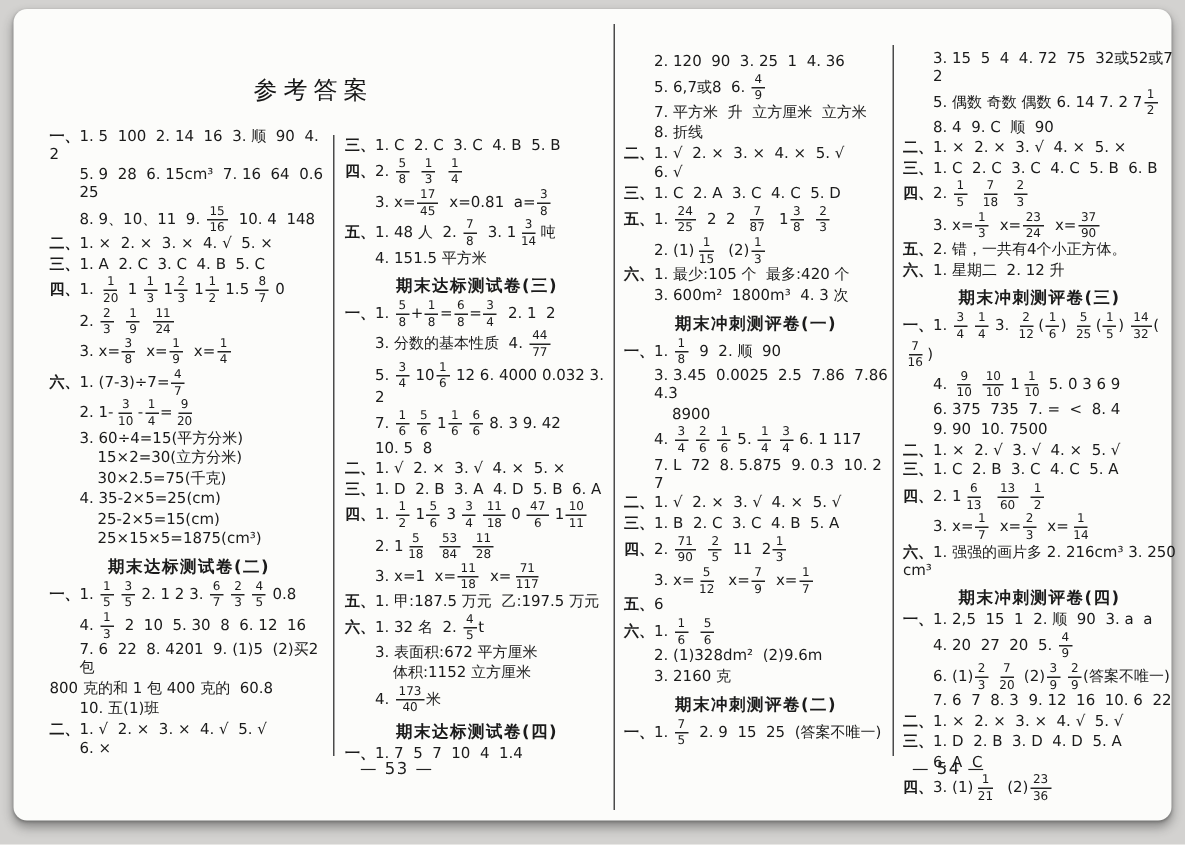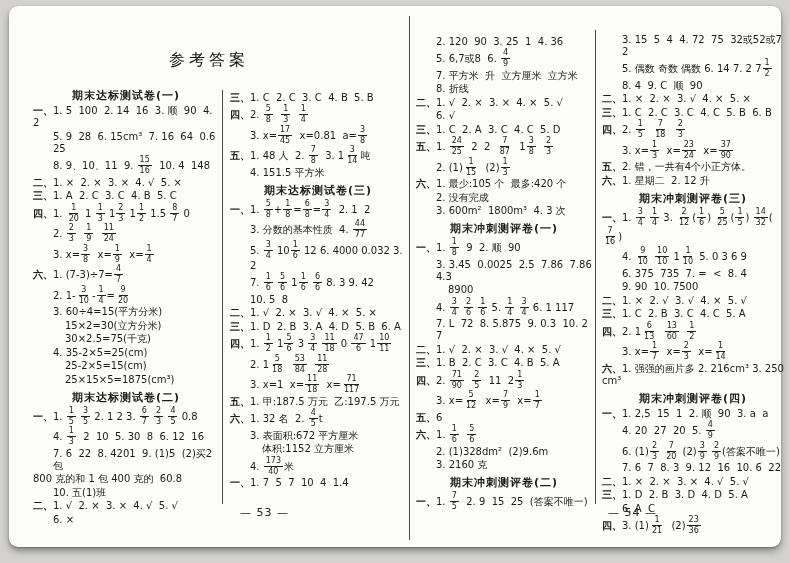--- a/index.html
+++ b/index.html
@@ -56,21 +56,20 @@
 <body>
 
 <div class="paper">
   <div class="page-title">参考答案</div>
 
   <div class="vrule r1"></div>
   <div class="vrule r2"></div>
   <div class="vrule r3"></div>
 
   <div class="col col1">
-      <div class="col-title">期末达标测试卷(一)</div>
       <div class="line"><b>一、</b>1. 5  100  2. 14  16  3. 顺  90  4. 2</div>
       <div class="line ind-1">5. 9  28  6. 15cm³  7. 16  64  0.625</div>
       <div class="line ind-1">8. 9、10、11  9. <span class="frac"><span class="num">15</span><span class="den">16</span></span>  10. 4  148</div>
       <div class="line"><b>二、</b>1. ×  2. ×  3. ×  4. √  5. ×</div>
       <div class="line"><b>三、</b>1. A  2. C  3. C  4. B  5. C</div>
       <div class="line"><b>四、</b>1. <span class="frac"><span class="num">1</span><span class="den">20</span></span> 1 <span class="frac"><span class="num">1</span><span class="den">3</span></span> 1<span class="frac"><span class="num">2</span><span class="den">3</span></span> 1<span class="frac"><span class="num">1</span><span class="den">2</span></span> 1.5 <span class="frac"><span class="num">8</span><span class="den">7</span></span> 0</div>
       <div class="line ind-1">2. <span class="frac"><span class="num">2</span><span class="den">3</span></span>  <span class="frac"><span class="num">1</span><span class="den">9</span></span>  <span class="frac"><span class="num">11</span><span class="den">24</span></span></div>
       <div class="line ind-1">3. x=<span class="frac"><span class="num">3</span><span class="den">8</span></span>  x=<span class="frac"><span class="num">1</span><span class="den">9</span></span>  x=<span class="frac"><span class="num">1</span><span class="den">4</span></span></div>
       <div class="line"><b>六、</b>1. (7-3)÷7=<span class="frac"><span class="num">4</span><span class="den">7</span></span></div>
       <div class="line ind-1">2. 1-<span class="frac"><span class="num">3</span><span class="den">10</span></span>-<span class="frac"><span class="num">1</span><span class="den">4</span></span>=<span class="frac"><span class="num">9</span><span class="den">20</span></span></div>
@@ -104,34 +103,34 @@
       <div class="line"><b>二、</b>1. √  2. ×  3. √  4. ×  5. ×</div>
       <div class="line"><b>三、</b>1. D  2. B  3. A  4. D  5. B  6. A</div>
       <div class="line"><b>四、</b>1. <span class="frac"><span class="num">1</span><span class="den">2</span></span> 1<span class="frac"><span class="num">5</span><span class="den">6</span></span> 3 <span class="frac"><span class="num">3</span><span class="den">4</span></span> <span class="frac"><span class="num">11</span><span class="den">18</span></span> 0 <span class="frac"><span class="num">47</span><span class="den">6</span></span> 1<span class="frac"><span class="num">10</span><span class="den">11</span></span></div>
       <div class="line ind-1">2. 1<span class="frac"><span class="num">5</span><span class="den">18</span></span>  <span class="frac"><span class="num">53</span><span class="den">84</span></span>  <span class="frac"><span class="num">11</span><span class="den">28</span></span></div>
       <div class="line ind-1">3. x=1  x=<span class="frac"><span class="num">11</span><span class="den">18</span></span>  x=<span class="frac"><span class="num">71</span><span class="den">117</span></span></div>
       <div class="line"><b>五、</b>1. 甲:187.5 万元  乙:197.5 万元</div>
       <div class="line"><b>六、</b>1. 32 名  2. <span class="frac"><span class="num">4</span><span class="den">5</span></span>t</div>
       <div class="line ind-1">3. 表面积:672 平方厘米</div>
       <div class="line ind-2">体积:1152 立方厘米</div>
       <div class="line ind-1">4. <span class="frac"><span class="num">173</span><span class="den">40</span></span>米</div>
+      <div class="col-title">期末达标测试卷(四)</div>
       <div class="line"><b>一、</b>1. 7  5  7  10  4  1.4</div>
     </div>
   <div class="col col3">
       <div class="line ind-1">2. 120  90  3. 25  1  4. 36</div>
       <div class="line ind-1">5. 6,7或8  6. <span class="frac"><span class="num">4</span><span class="den">9</span></span></div>
       <div class="line ind-1">7. 平方米  升  <span class="uln">立方厘米</span>  立方米</div>
       <div class="line ind-1">8. 折线</div>
       <div class="line"><b>二、</b>1. √  2. ×  3. ×  4. ×  5. √</div>
       <div class="line ind-1">6. √</div>
       <div class="line"><b>三、</b>1. C  2. A  3. C  4. C  5. D</div>
       <div class="line"><b>五、</b>1. <span class="frac"><span class="num">24</span><span class="den">25</span></span>  2  2  <span class="frac"><span class="num">7</span><span class="den">87</span></span>  1<span class="frac"><span class="num">3</span><span class="den">8</span></span>  <span class="frac"><span class="num">2</span><span class="den">3</span></span></div>
       <div class="line ind-1">2. (1)<span class="frac"><span class="num">1</span><span class="den">15</span></span>  (2)<span class="frac"><span class="num">1</span><span class="den">3</span></span></div>
       <div class="line"><b>六、</b>1. 最少:105 个  最多:420 个</div>
-      <div class="line ind-1">2. 没有完成</div>
       <div class="line ind-1">3. 600m²  1800m³  4. 3 次</div>
       <div class="col-title">期末冲刺测评卷(一)</div>
       <div class="line"><b>一、</b>1. <span class="frac"><span class="num">1</span><span class="den">8</span></span>  9  2. 顺  90</div>
       <div class="line ind-1">3. 3.45  0.0025  2.5  7.86  7.86  4.3</div>
       <div class="line ind-2">8900</div>
       <div class="line ind-1">4. <span class="frac"><span class="num">3</span><span class="den">4</span></span> <span class="frac"><span class="num">2</span><span class="den">6</span></span> <span class="frac"><span class="num">1</span><span class="den">6</span></span> 5. <span class="frac"><span class="num">1</span><span class="den">4</span></span> <span class="frac"><span class="num">3</span><span class="den">4</span></span> 6. 1 117</div>
       <div class="line ind-1">7. L  72  8. 5.875  9. 0.3  10. 27</div>
       <div class="line"><b>二、</b>1. √  2. ×  3. √  4. ×  5. √</div>
       <div class="line"><b>三、</b>1. B  2. C  3. C  4. B  5. A</div>
       <div class="line"><b>四、</b>2. <span class="frac"><span class="num">71</span><span class="den">90</span></span>  <span class="frac"><span class="num">2</span><span class="den">5</span></span>  11  2<span class="frac"><span class="num">1</span><span class="den">3</span></span></div>

